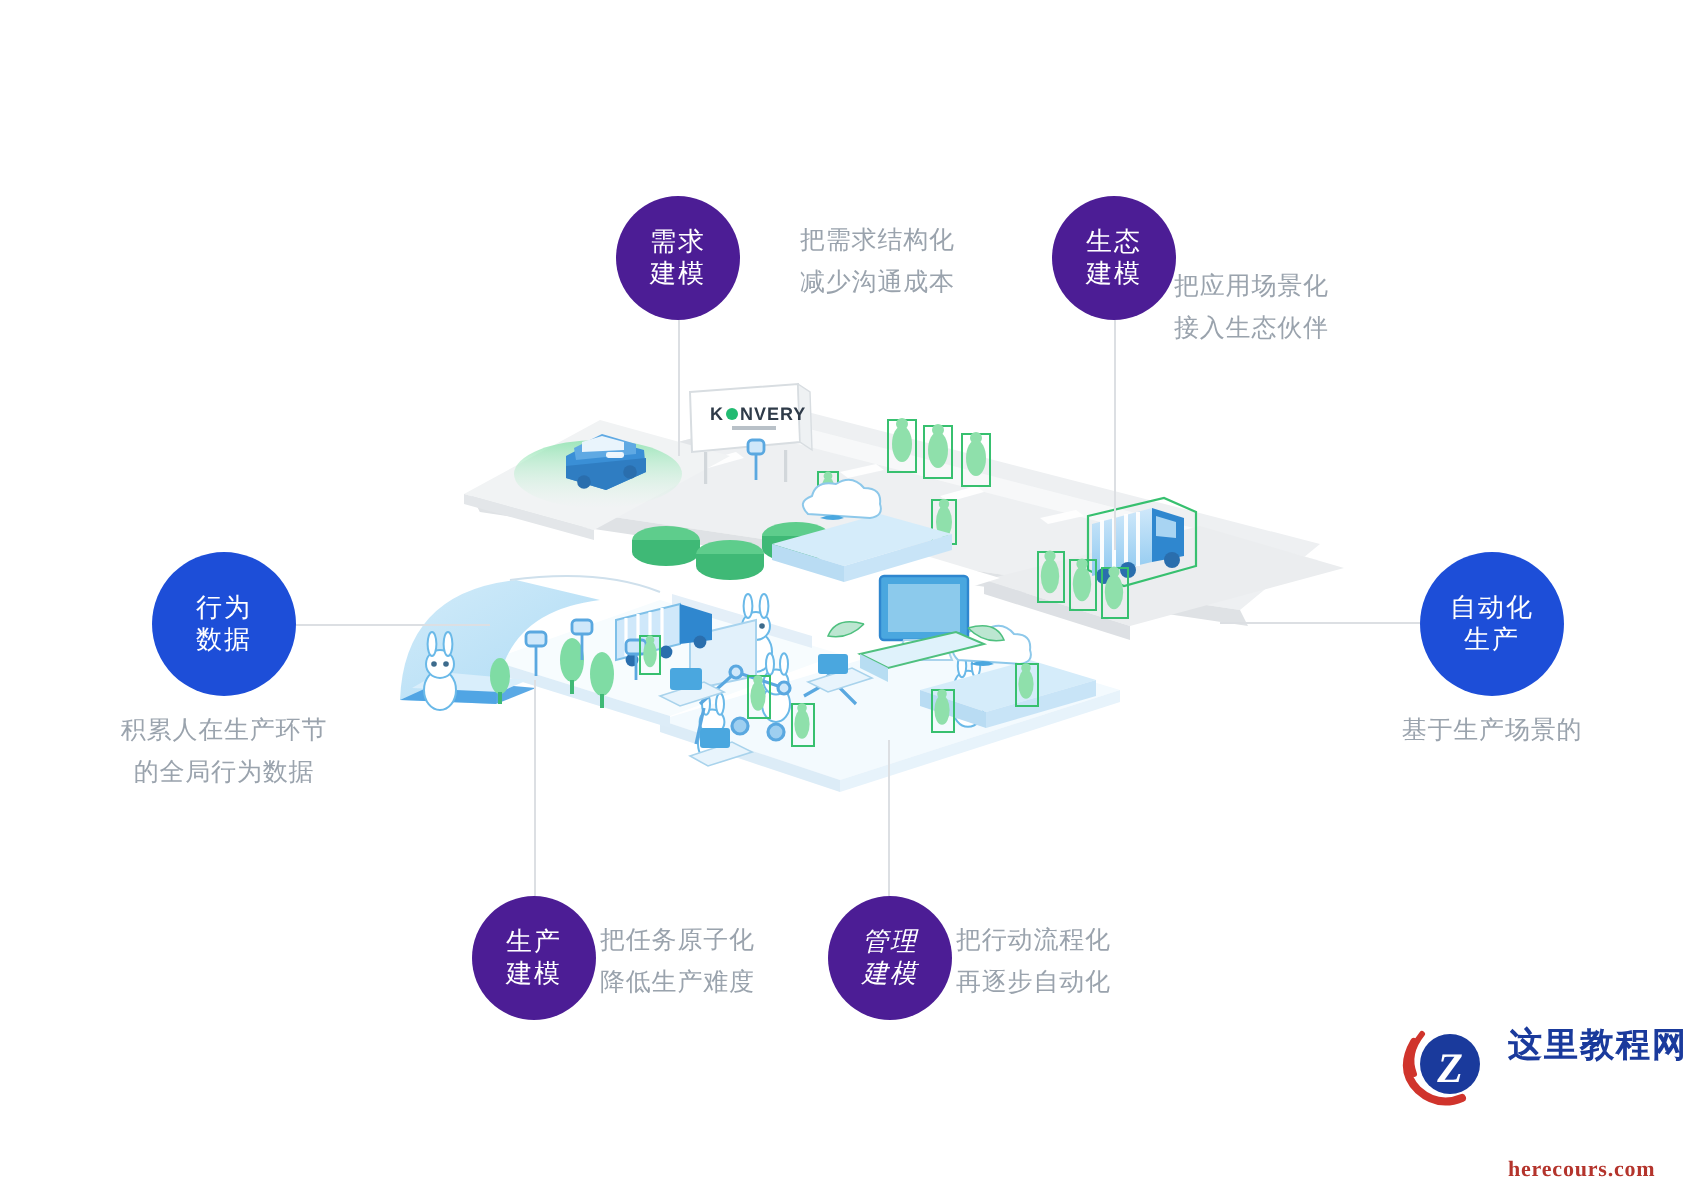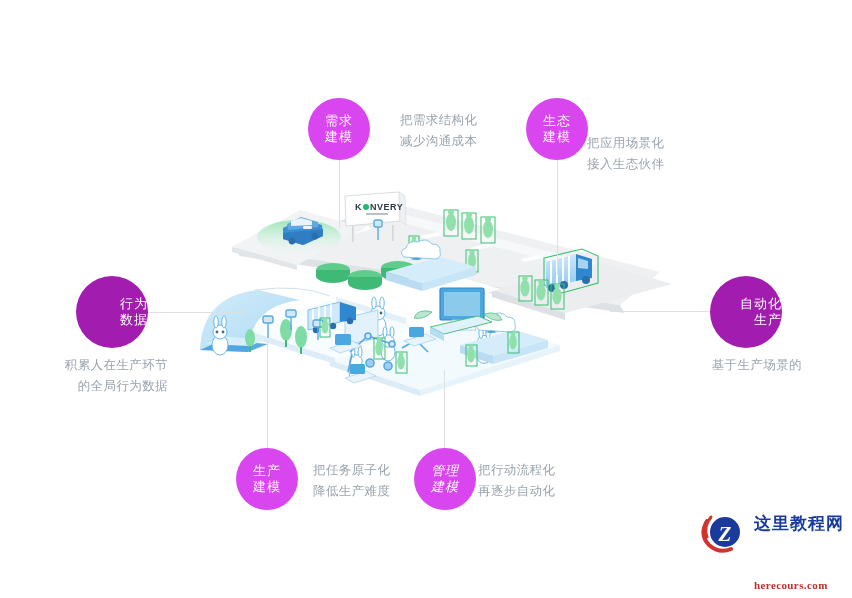--- a/index.html
+++ b/index.html
@@ -14,26 +14,26 @@
 
   
   .conn{position:absolute;background:#dcdfe3;}
   .conn.v{width:1px;}
   .conn.h{height:1px;}
 
   
   .node{position:absolute;display:flex;flex-direction:column;align-items:center;justify-content:center;
         border-radius:50%;color:#ffffff;text-align:center;line-height:1.25;}
   .node span{display:block;font-size:13px;letter-spacing:1px;font-weight:400;}
-  .node.green{background:#d946ef;width:62px;height:62px;}
-  .node.gray{background:#a21caf;width:72px;height:72px;align-items:flex-end;}
+  .node.green{background:#4c1d95;width:62px;height:62px;}
+  .node.gray{background:#1d4ed8;width:72px;height:72px;}
 
   
   .caption{position:absolute;color:#9aa3ad;font-size:12.5px;line-height:1.65;letter-spacing:.4px;white-space:nowrap;}
-  .caption.center{text-align:right;}
+  .caption.center{text-align:center;}
 
   
   #art{position:absolute;left:0;top:0;width:852px;height:598px;pointer-events:none;}
 
   
   #watermark{position:absolute;right:8px;bottom:6px;display:flex;align-items:center;gap:5px;}
   #watermark .wm-text{display:flex;flex-direction:column;line-height:1.05;}
   #watermark .wm-cn{font-size:17px;font-weight:bold;color:#1a3a9c;letter-spacing:1px;
                     font-family:"DejaVu Sans","Liberation Sans",sans-serif;margin-top:40px;}
   #watermark .wm-en{font-size:11px;font-weight:bold;color:#b4342c;letter-spacing:.4px;
@@ -403,21 +403,21 @@
     <span>生产</span>
   </div>
   <div class="caption center" style="left:690px;top:355px;width:112px;">
     <div>基于生产场景的</div>
   </div>
 
   <div class="node green" style="left:236px;top:448px;">
     <span>生产</span>
     <span>建模</span>
   </div>
-  <div class="caption" style="left:313px;top:460px;">
+  <div class="caption" style="left:300px;top:460px;">
     <div>把任务原子化</div>
     <div>降低生产难度</div>
   </div>
 
   <div class="node green" style="left:414px;top:448px;font-style:italic;">
     <span>管理</span>
     <span>建模</span>
   </div>
   <div class="caption" style="left:478px;top:460px;">
     <div>把行动流程化</div>

